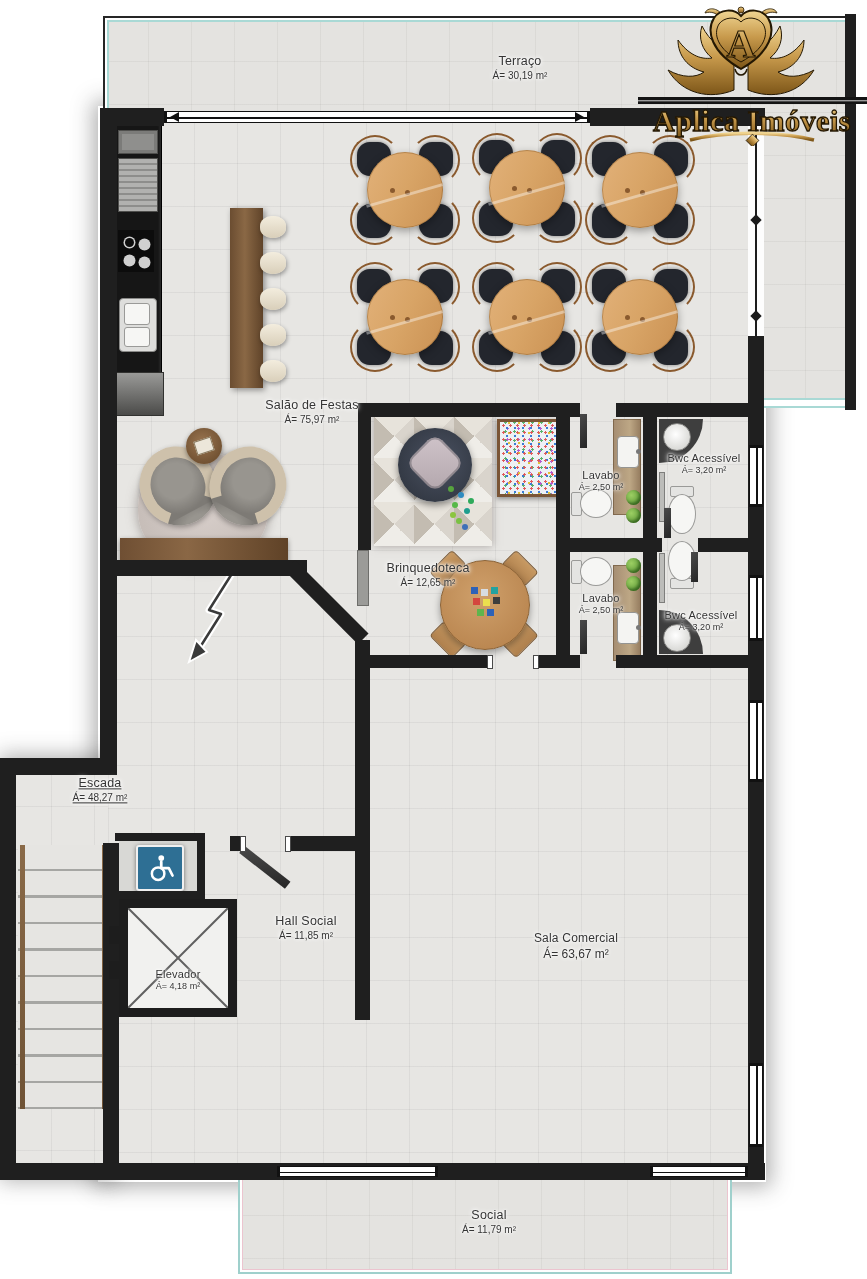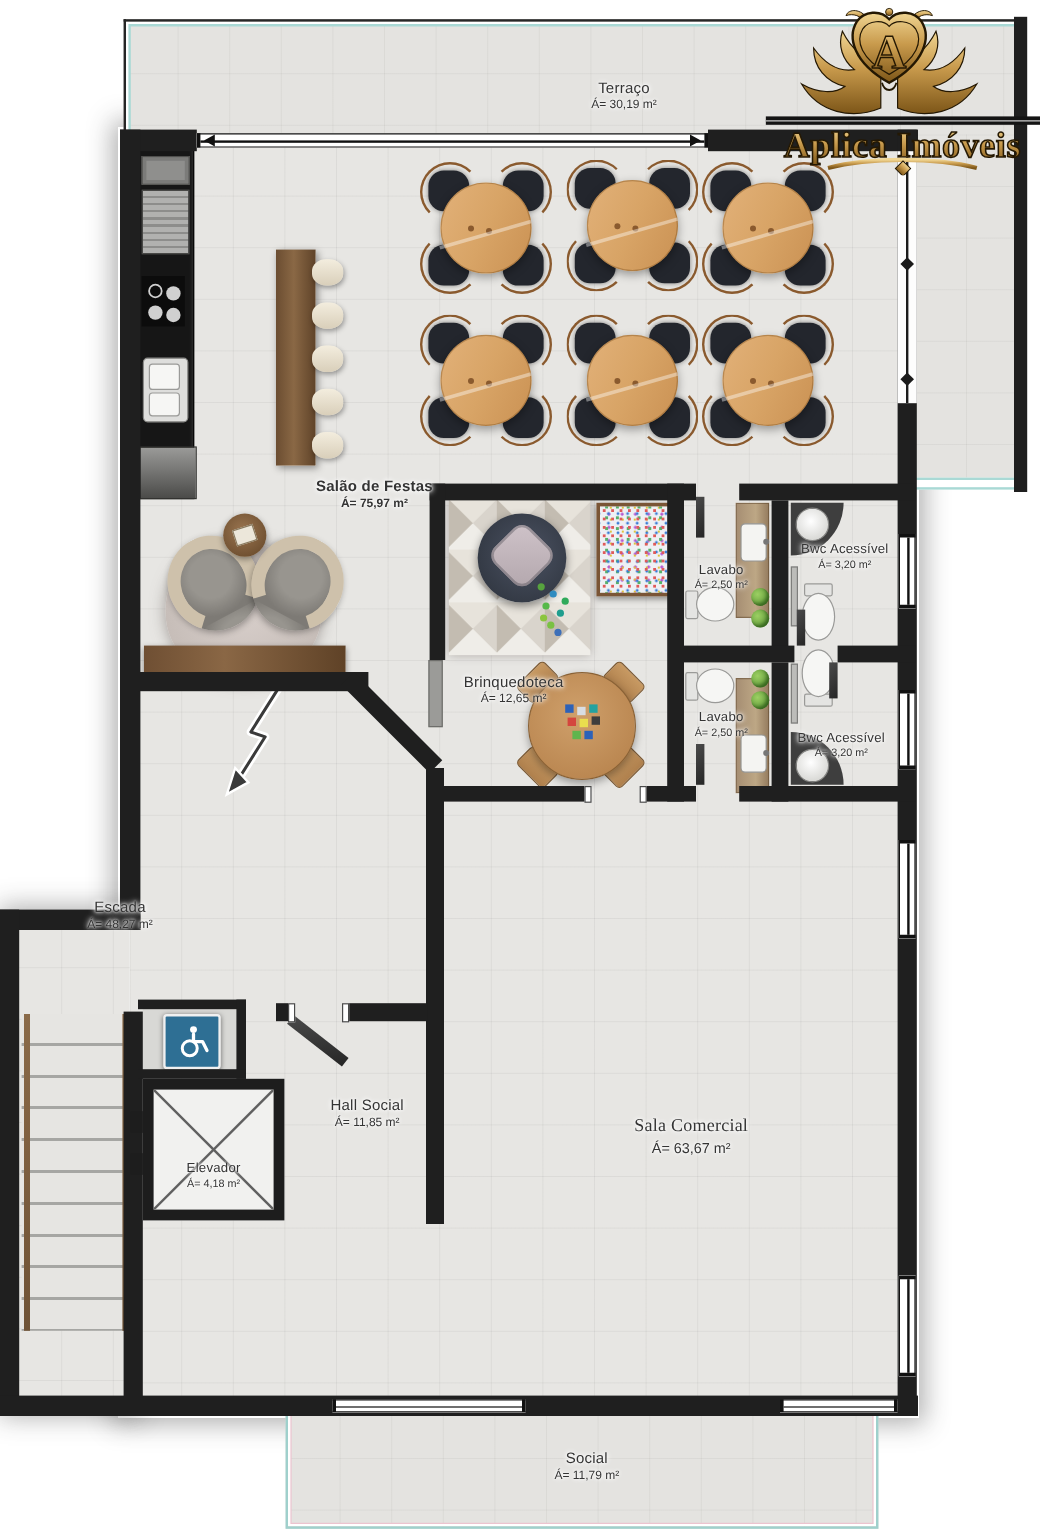--- a/index.html
+++ b/index.html
@@ -31,21 +31,21 @@
   .doorleaf{position:absolute;background:linear-gradient(135deg,#4a4a4a,#262626);z-index:34;}
   .doorleaf-gray{position:absolute;background:#9b9b98;border:1px solid #6e6e6b;z-index:34;}
   .jamb{position:absolute;background:#fff;border:1px solid #4a4a4a;z-index:36;}
   .tri{position:absolute;width:0;height:0;z-index:37;}
   
   .rlabel{position:absolute;transform:translate(-50%,-50%);text-align:center;z-index:50;
     color:#343434;line-height:1.3;white-space:nowrap;
     text-shadow:0 0 2px #fff,0 0 4px #fff,0 0 6px #fff;}
   .rlabel .nm{font-size:12.5px;letter-spacing:.2px;display:block;}
   .rlabel .ar{font-size:10px;display:block;}
-  .rlabel.big .nm{font-size:15px;font-family:Liberation Serif, serif;}
+  .rlabel.big .nm{font-size:12px;}
   .rlabel.big .ar{font-size:12px;}
   .rlabel.small .nm{font-size:11px;}
   .rlabel.small .ar{font-size:9px;}
   
   .kcounter{position:absolute;left:112px;top:124px;width:50px;height:292px;background:#161616;z-index:12;
     box-shadow:inset 0 0 0 1px #000, inset -2px 0 3px rgba(255,255,255,.12);}
   .kmicro{position:absolute;left:118px;top:130px;width:38px;height:22px;background:#8f8f8d;
     border:1px solid #4f4f4d;box-shadow:inset 0 0 0 3px #7b7b79;z-index:13;}
   .kfridge{position:absolute;left:118px;top:158px;width:38px;height:52px;border:1px solid #4f4f4d;
     background:repeating-linear-gradient(180deg,#b1b1af 0 4px,#8d8d8b 4px 6px);z-index:13;}
@@ -385,25 +385,25 @@
   <div class="wall" style="left:115px;top:560px;width:192px;height:16px;"></div>
   <div class="wall diag" style="left:295px;top:560px;width:104px;height:15px;"></div>
   <div class="wall" style="left:355px;top:640px;width:15px;height:380px;"></div>
   <div class="wall" style="left:230px;top:836px;width:10px;height:15px;"></div>
   <div class="wall" style="left:290px;top:836px;width:66px;height:15px;"></div>
   <span class="jamb" style="left:240px;top:836px;width:4px;height:14px;"></span>
   <span class="jamb" style="left:285px;top:836px;width:4px;height:14px;"></span>
   <div class="doorleaf" style="left:242px;top:845px;width:58px;height:9px;transform:rotate(38deg);transform-origin:left center;"></div>
   <div class="wall" style="left:103px;top:843px;width:16px;height:322px;"></div>
 
-  <div class="rlabel" style="left:520px;top:80px;">
+  <div class="rlabel" style="left:520px;top:68px;">
     <span class="nm">Terraço</span>
     <span class="ar">Á= 30,19 m²</span>
   </div>
-  <div class="rlabel" style="left:312px;top:412px;font-weight:bold;">
+  <div class="rlabel" style="left:312px;top:412px;">
     <span class="nm">Salão de Festas</span>
     <span class="ar">Á= 75,97 m²</span>
   </div>
   <div class="rlabel" style="left:428px;top:575px;">
     <span class="nm">Brinquedoteca</span>
     <span class="ar">Á= 12,65 m²</span>
   </div>
   <div class="rlabel small" style="left:601px;top:481px;">
     <span class="nm">Lavabo</span>
     <span class="ar">Á= 2,50 m²</span>
@@ -413,21 +413,21 @@
     <span class="ar">Á= 3,20 m²</span>
   </div>
   <div class="rlabel small" style="left:601px;top:604px;">
     <span class="nm">Lavabo</span>
     <span class="ar">Á= 2,50 m²</span>
   </div>
   <div class="rlabel small" style="left:701px;top:621px;">
     <span class="nm">Bwc Acessível</span>
     <span class="ar">Á= 3,20 m²</span>
   </div>
-  <div class="rlabel" style="left:100px;top:763px;">
+  <div class="rlabel" style="left:100px;top:790px;text-decoration:underline;">
     <span class="nm">Escada</span>
     <span class="ar">Á= 48,27 m²</span>
   </div>
   <div class="rlabel" style="left:306px;top:928px;">
     <span class="nm">Hall Social</span>
     <span class="ar">Á= 11,85 m²</span>
   </div>
   <div class="rlabel small" style="left:178px;top:980px;">
     <span class="nm">Elevador</span>
     <span class="ar">Á= 4,18 m²</span>

